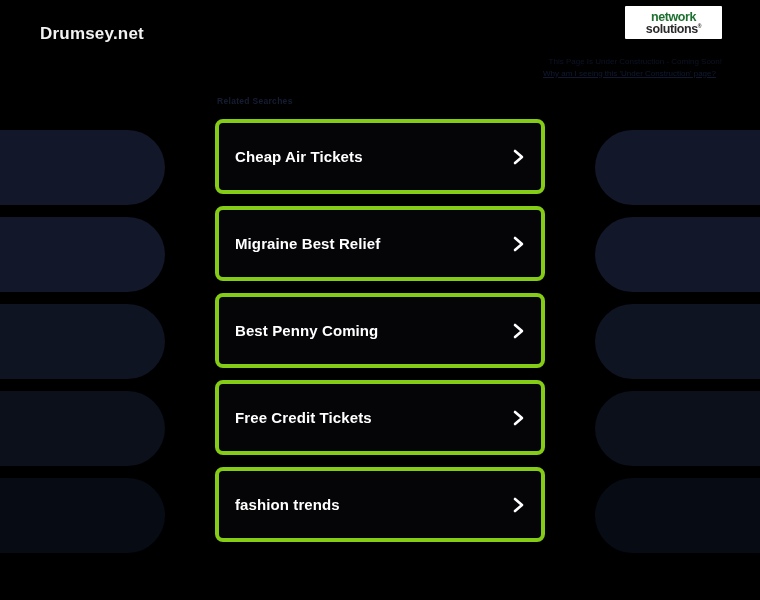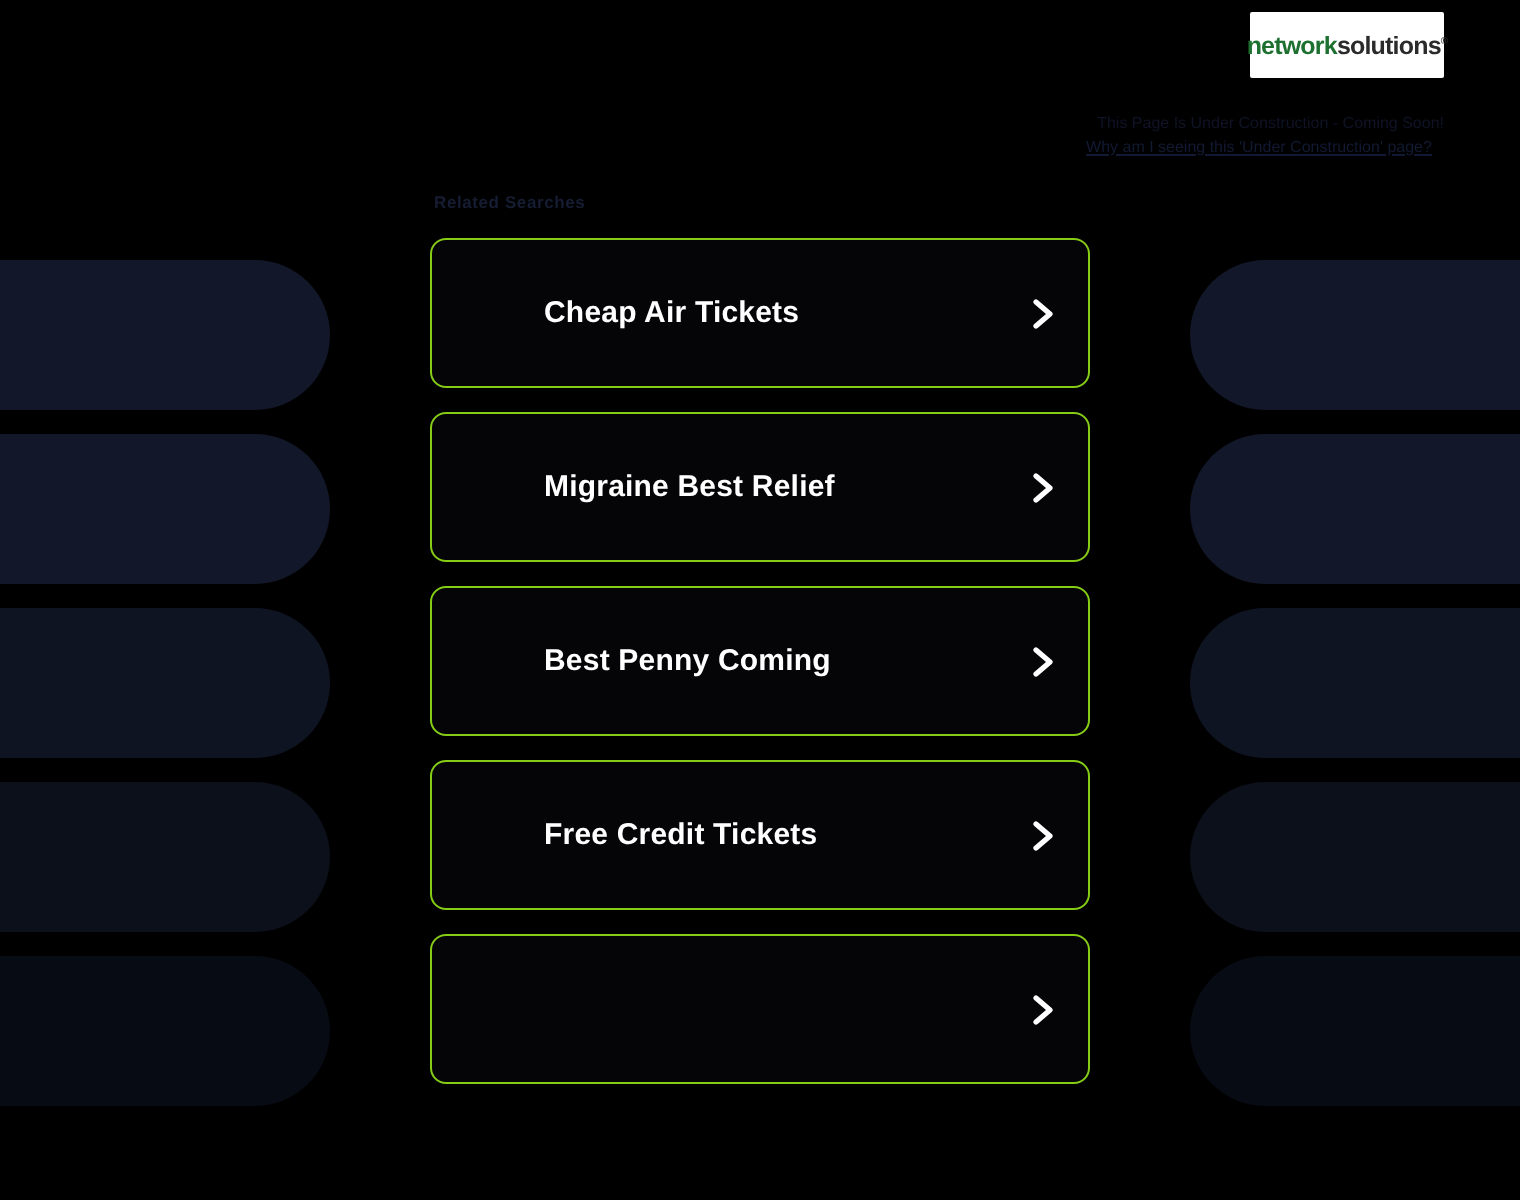--- a/index.html
+++ b/index.html
@@ -80,21 +80,21 @@
     width: 97px;
     text-align: center;
   }
 
   .ns-logo {
     width: 97px;
     height: 33px;
     background: #ffffff;
     border-radius: 1px;
     display: flex;
-    flex-direction: row;
+    flex-direction: column;
     align-items: center;
     justify-content: center;
     line-height: 1.0;
     padding-top: 1px;
   }
   .ns-logo .ns-word1 {
     font-size: 12.5px;
     font-weight: bold;
     color: #1d7030;
     letter-spacing: -0.4px;
@@ -146,27 +146,26 @@
     letter-spacing: 0.3px;
     margin-bottom: 13px;
     padding-left: 2px;
   }
 
   .result-card {
     position: relative;
     width: 330px;
     height: 75px;
     background: #050508;
-    border: 1px solid #84cc16;
+    border: 4px solid #84cc16;
     border-radius: 8px;
     margin-bottom: 12px;
     display: flex;
     align-items: center;
     cursor: pointer;
-    padding-left: 40px;
   }
 
   .result-label {
     font-size: 15px;
     font-weight: bold;
     color: #ffffff;
     padding-left: 16px;
     letter-spacing: 0.1px;
   }
 
@@ -195,20 +194,21 @@
 <div class="side-decor right">
   <div class="decor-pill p1"></div>
   <div class="decor-pill p2"></div>
   <div class="decor-pill p3"></div>
   <div class="decor-pill p4"></div>
   <div class="decor-pill p5"></div>
 </div>
 
 <div class="site-header">
 
+  <div class="domain-title">Drumsey.net</div>
 
   <div class="ns-block">
     <div class="ns-logo">
       <span class="ns-word1">network</span>
       <span class="ns-word2"><span>solutions</span><sup>®</sup></span>
     </div>
   </div>
 
   <div class="construction-note">
     <span>This Page Is Under Construction - Coming Soon!</span>
@@ -250,20 +250,21 @@
   <a class="result-card" href="#" style="text-decoration:none">
     <span class="result-label">Free Credit Tickets</span>
     <span class="chevron">
       <svg width="16" height="18" viewBox="0 0 16 18" fill="none">
         <path d="M4 3 L11 9 L4 15" stroke="#ffffff" stroke-width="2.6" stroke-linecap="round" stroke-linejoin="round"></path>
       </svg>
     </span>
   </a>
 
   <a class="result-card" href="#" style="text-decoration:none">
+    <span class="result-label">fashion trends</span>
     <span class="chevron">
       <svg width="16" height="18" viewBox="0 0 16 18" fill="none">
         <path d="M4 3 L11 9 L4 15" stroke="#ffffff" stroke-width="2.6" stroke-linecap="round" stroke-linejoin="round"></path>
       </svg>
     </span>
   </a>
 
 </div>
 
 </body></html>

